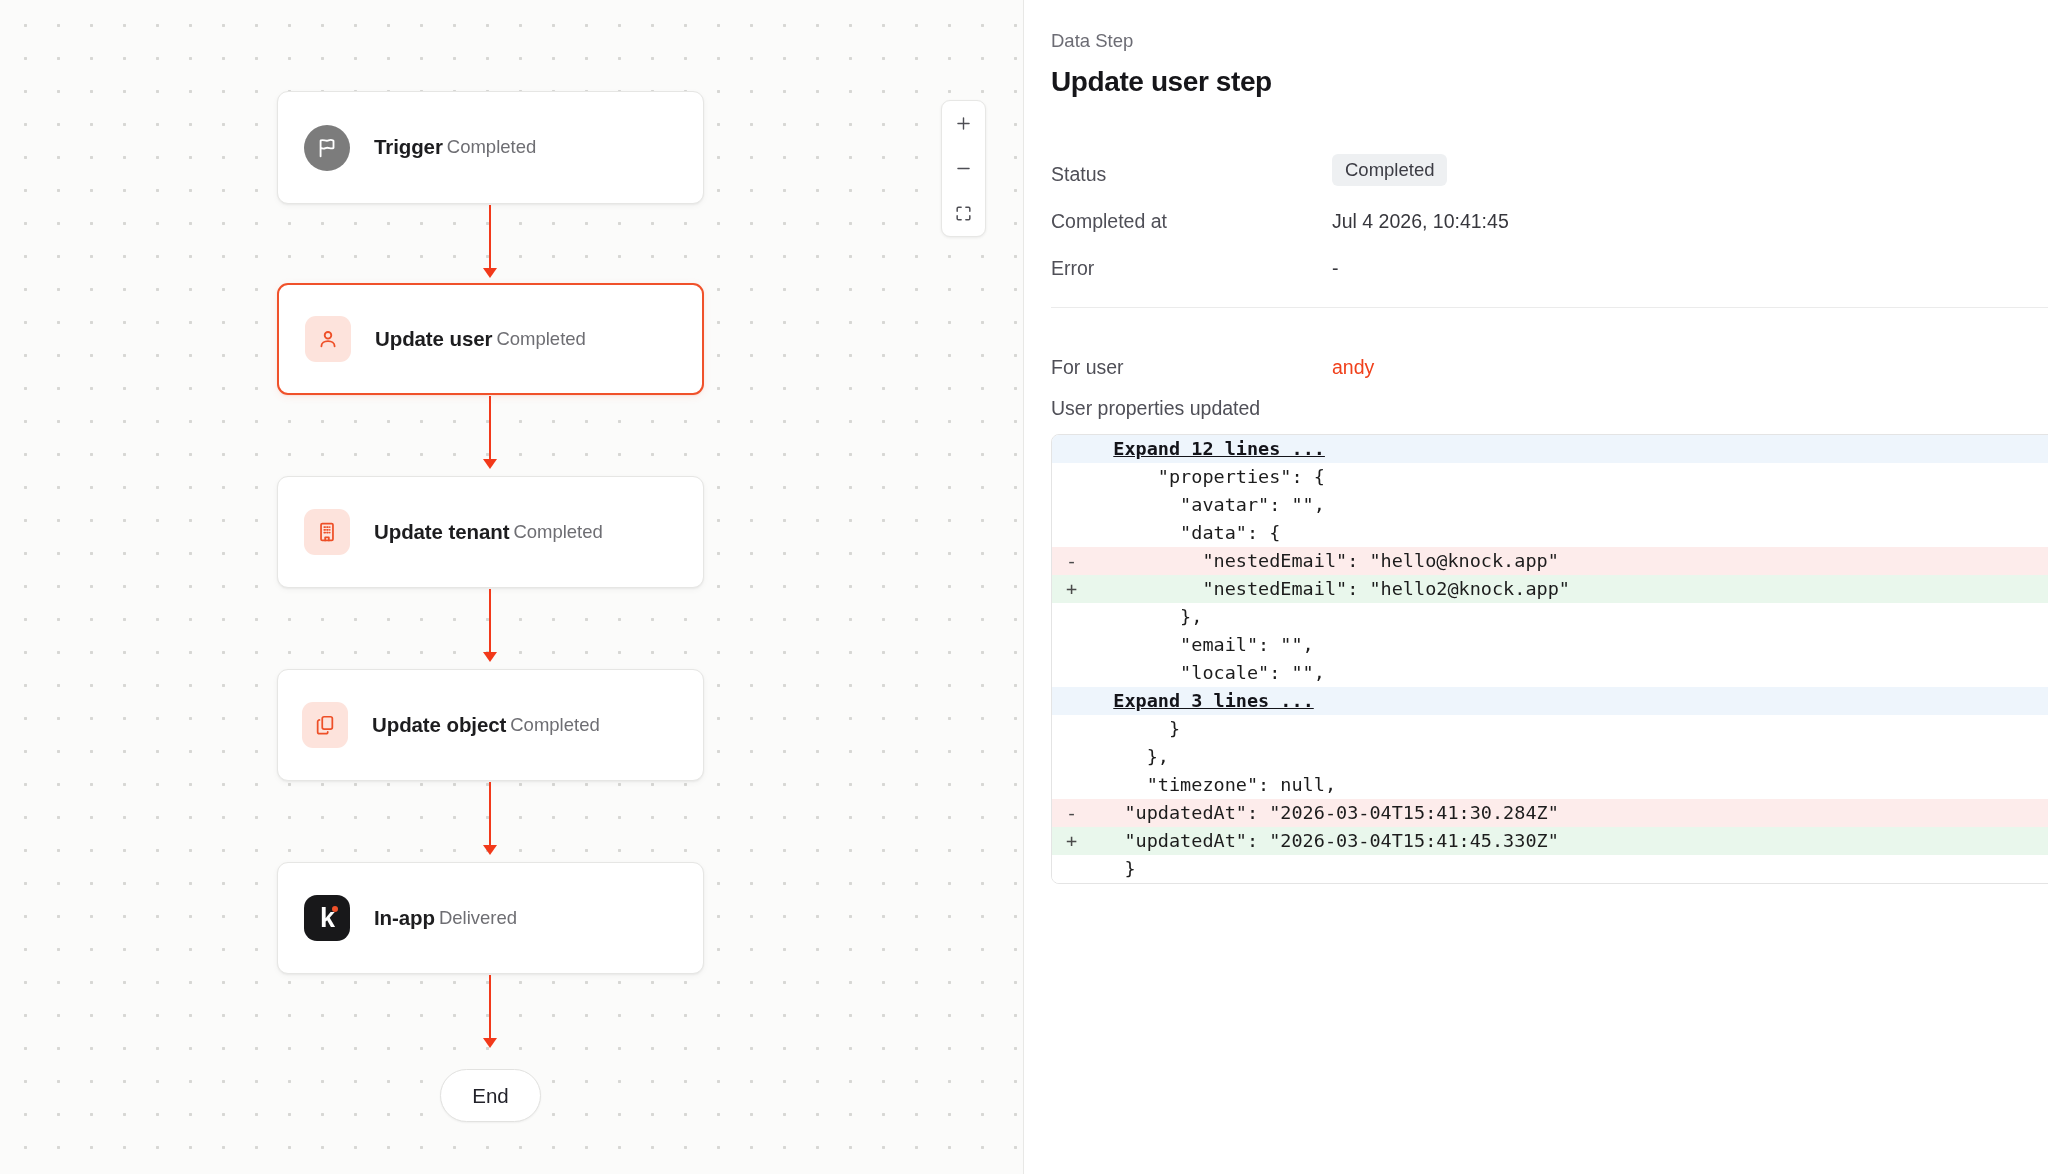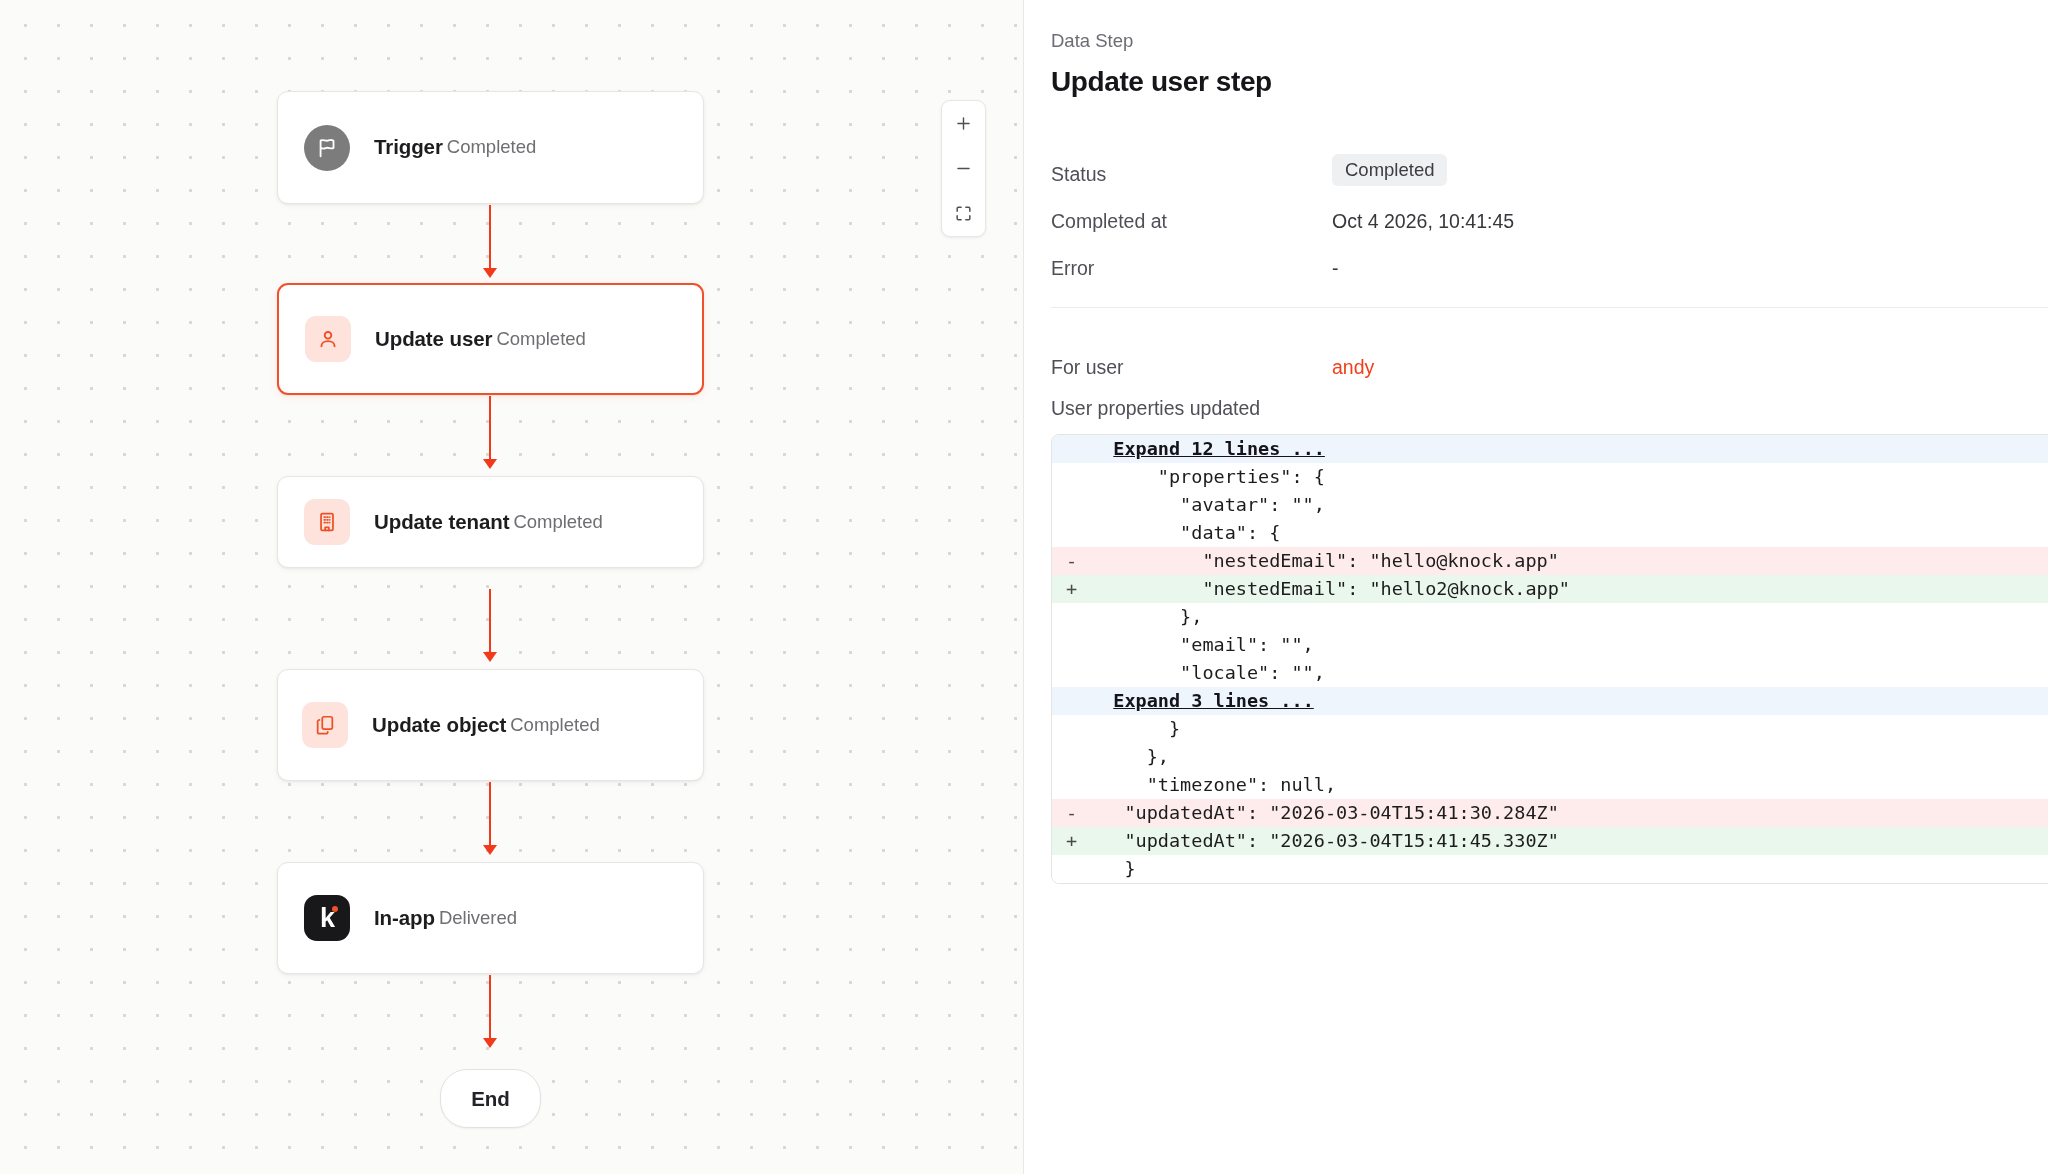--- a/index.html
+++ b/index.html
@@ -91,27 +91,27 @@
     left: 483px;
     width: 0; height: 0;
     border-left: 7px solid transparent;
     border-right: 7px solid transparent;
     border-top: 10px solid #f2391a;
   }
 
   .end-node {
     position: absolute;
     left: 440px;
-    width: 101px; height: 59px;
+    width: 101px; height: 53px;
     background: #ffffff;
     border: 1px solid #e2e2e0;
     border-radius: 27px;
     box-shadow: 0 1px 2px rgba(16,17,20,.05);
     display: flex; align-items: center; justify-content: center;
-    font-size: 20.5px; font-weight: 700; color: #22222a;
+    font-size: 20.5px; font-weight: 400; color: #22222a;
   }
 
   .zoom-controls {
     position: absolute;
     left: 941px; top: 100px;
     width: 45px;
     background: #ffffff;
     border: 1px solid #e7e7e5;
     border-radius: 9px;
     box-shadow: 0 1px 3px rgba(16,17,20,.07);
@@ -225,21 +225,21 @@
         </div>
         <div class="node-text">
           <div class="node-title">Update user</div>
           <div class="node-status">Completed</div>
         </div>
       </div>
 
       <div class="edge" style="top:396px;height:70px;"></div>
       <div class="edge-head" style="top:459px;"></div>
 
-      <div class="node" style="top:476px;height:92px;">
+      <div class="node" style="top:476px;height:112px;">
         <div class="node-icon soft-red">
           <svg width="22" height="22" viewBox="0 0 24 24" fill="none" stroke="currentColor" stroke-width="1.9" stroke-linecap="round" stroke-linejoin="round">
             <rect x="5.5" y="2.8" width="13" height="18.4" rx="1.4"></rect>
             <path d="M10 21.2v-3.4h4v3.4"></path>
             <path d="M9 6.6h1M12 6.6h1M15 6.6h0M9 9.6h1M12 9.6h1M15 9.6h0M9 12.6h1M12 12.6h1M15 12.6h0"></path>
           </svg>
         </div>
         <div class="node-text">
           <div class="node-title">Update tenant</div>
           <div class="node-status">Completed</div>
@@ -312,21 +312,21 @@
 
     <div class="kv-row">
       <div class="kv-key">Status</div>
       <div class="kv-val">
         <span class="badge">Completed</span>
       </div>
     </div>
 
     <div class="kv-row">
       <div class="kv-key">Completed at</div>
-      <div class="kv-val muted">Oct 4 2026, 10:41:45</div>
+      <div class="kv-val muted">Jul 4 2026, 10:41:45</div>
     </div>
 
     <div class="kv-row">
       <div class="kv-key">Error</div>
       <div class="kv-val muted">-</div>
     </div>
 
     <div class="divider"></div>
 
     <div class="kv-row">

